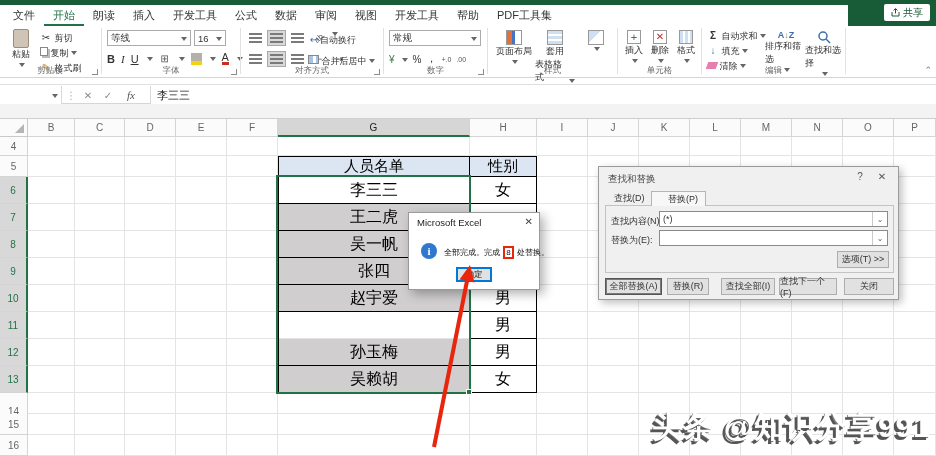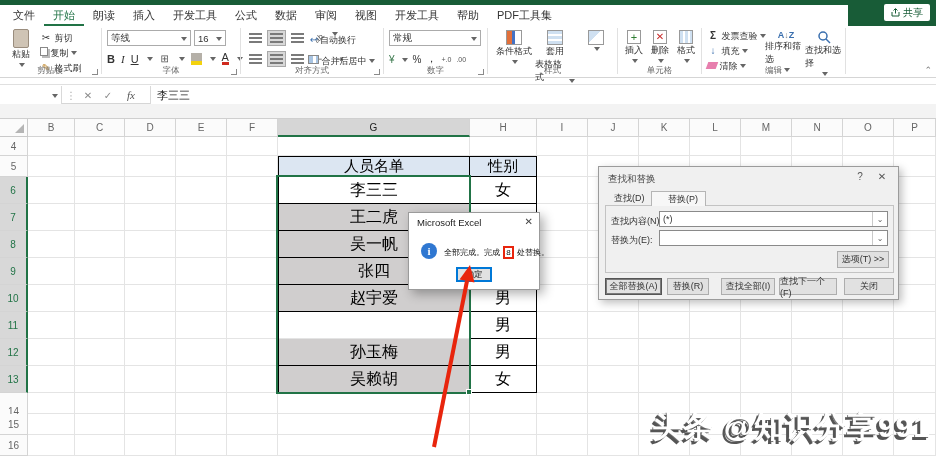--- a/index.html
+++ b/index.html
@@ -233,21 +233,21 @@
       <span style="font-size:7px;color:#555;">.00</span>
     </div>
     <div class="grp-label">数字</div>
     <div class="dlg-launch"></div>
   </div>
   <div class="vsep" style="left:487px;"></div>
 
   <div class="grp" style="left:489px;width:127px;">
     <div class="bigbtn abs" style="left:6px;top:4px;width:38px;">
       <span style="width:16px;height:15px;background:linear-gradient(90deg,#e2703a 0 5px,#4472c4 5px 8px,#fff 8px 16px);border:1px solid #999;"></span>
-      <span>条件格式</span>
+      <span>页面布局</span>
         <span class="caret"></span>
     </div>
     <div class="bigbtn abs" style="left:46px;top:4px;width:40px;">
       <span style="width:16px;height:15px;border:1px solid #999;background:repeating-linear-gradient(#cfe0f1 0 3px,#fff 3px 5px);"></span>
       <span>套用</span>
       <span style="display:flex;align-items:flex-end;">
           <span>表格格式</span>
           <span class="caret"></span>
         </span>
     </div>
@@ -274,21 +274,21 @@
     <div class="bigbtn abs" style="left:55px;top:4px;width:24px;">
       <span style="width:14px;height:14px;border:1px solid #999;background:repeating-linear-gradient(90deg,#cfe0f1 0 3px,#fff 3px 5px);"></span>
       <span>格式</span>
         <span class="caret"></span>
     </div>
     <div class="grp-label">单元格</div>
   </div>
   <div class="vsep" style="left:701px;"></div>
 
   <div class="grp" style="left:703px;width:141px;">
-    <div class="abs rb-txt" style="left:4px;top:4px;"><span class="mini-icon" style="font-weight:bold;">Σ</span> <span>发票查验</span><span class="caret"></span></div>
+    <div class="abs rb-txt" style="left:4px;top:4px;"><span class="mini-icon" style="font-weight:bold;">Σ</span> <span>自动求和</span><span class="caret"></span></div>
     <div class="abs rb-txt" style="left:4px;top:19px;"><span class="mini-icon" style="color:#3a6fae;">↓</span> <span>填充</span><span class="caret"></span></div>
     <div class="abs rb-txt" style="left:4px;top:34px;"><span style="display:inline-block;width:10px;height:7px;background:#e77fae;transform:skewX(-20deg);"></span> <span>清除</span><span class="caret"></span></div>
     <div class="bigbtn abs" style="left:62px;top:4px;width:42px;">
       <span style="font-size:9px;color:#3a6fae;font-weight:bold;">A<span style="color:#888;">↓</span>Z</span>
       <span>排序和筛选</span>
         <span class="caret"></span>
     </div>
     <div class="bigbtn abs" style="left:102px;top:4px;width:38px;">
       <svg width="14" height="14" viewBox="0 0 14 14">
           <circle cx="6" cy="6" r="4" fill="none" stroke="#3a6fae" stroke-width="1.5"></circle>

